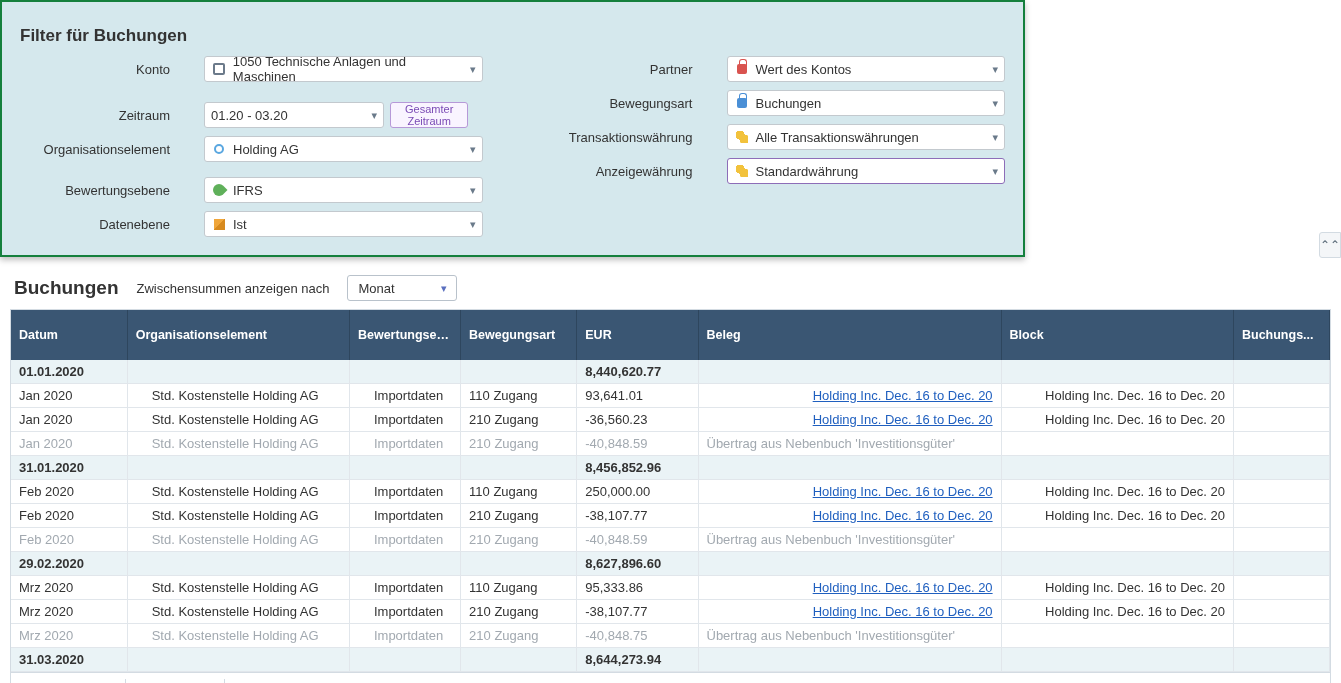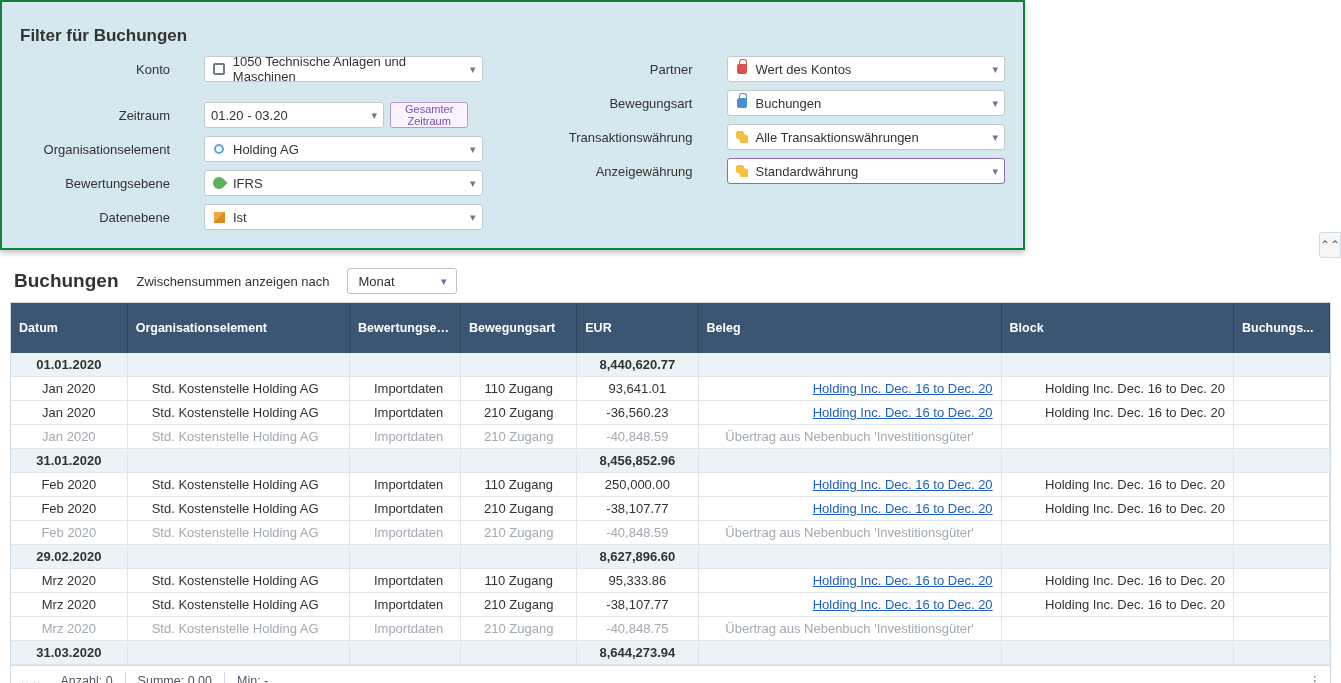--- a/index.html
+++ b/index.html
@@ -70,21 +70,21 @@
   background: #3a5673; color: #fff; font-weight: 700; font-size: 12.5px;
   text-align: left; padding: 18px 8px; border-right: 1px solid #2e465e;
   white-space: nowrap; overflow: hidden; text-overflow: ellipsis;
 }
 td {
   padding: 4px 8px; border-right: 1px solid #e1e6eb; border-bottom: 1px solid #e1e6eb;
   font-size: 13px; white-space: nowrap; overflow: hidden; text-overflow: ellipsis;
 }
 tr.subtotal td { background: #eaf3f6; font-weight: 700; }
 tr.muted td { color: #a2a9b0; }
-td.right { text-align: center; }
+td.right { text-align: left; }
 td.link { color: #1f5fbf; text-decoration: underline; text-align: right; cursor:pointer; }
 td.block-col { text-align: right; }
 
 .footer-bar {
   margin: 0 10px; border: 1px solid #d3dbe2; border-top: none;
   display: flex; align-items: center; height: 30px; padding: 0 8px;
   font-size: 12.5px; color: #556;
   position: relative;
 }
 .footer-bar .chev { margin-right: 18px; color:#5a6a78; cursor:pointer; font-size:14px; }
@@ -142,21 +142,21 @@
         <div class="filter-control">
           <div class="select-box">
             <span class="icon-slot">
                   <span class="ic-circle"></span>
                 </span>
             <span>Holding AG</span>
             <span class="chevron">▾</span>
           </div>
         </div>
       </div>
-      <div class="filter-row" style="margin-top:8px;">
+      <div class="filter-row" style="margin-top:15px;">
         <div class="filter-label">Bewertungsebene</div>
         <div class="filter-control">
           <div class="select-box">
             <span class="icon-slot">
                   <span class="ic-leaf"></span>
                 </span>
             <span>IFRS</span>
             <span class="chevron">▾</span>
           </div>
         </div>

